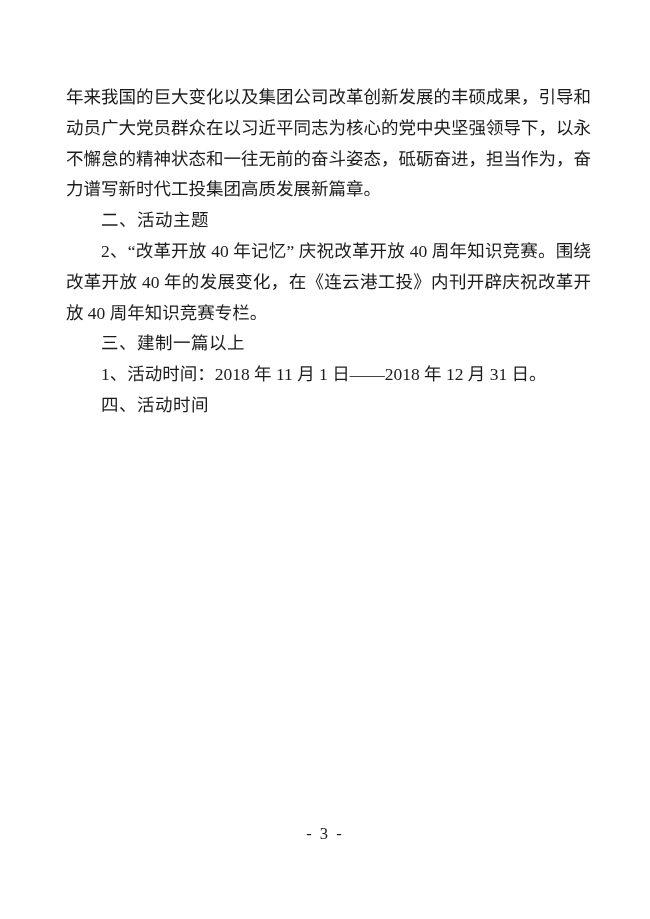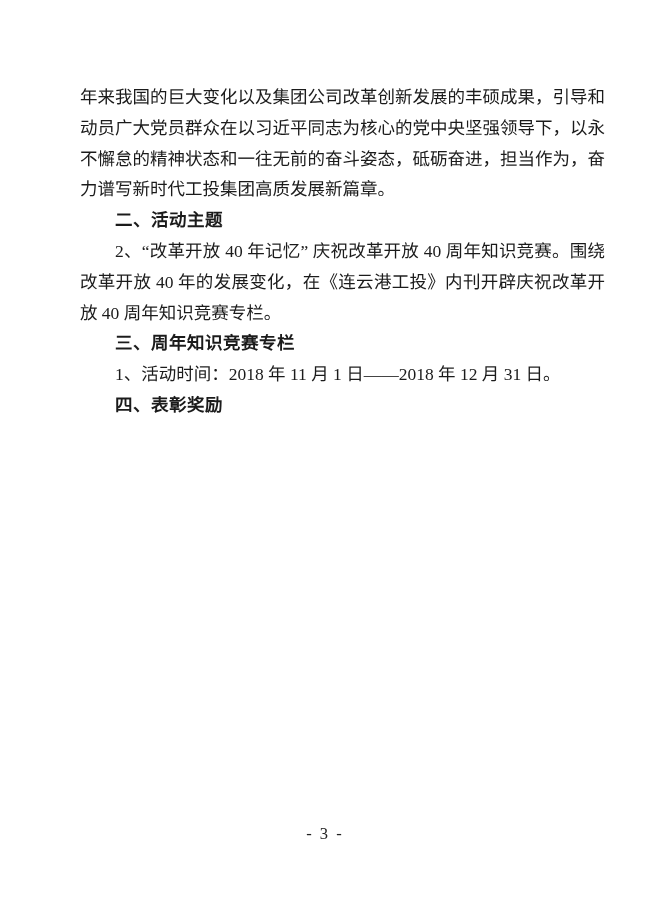--- a/index.html
+++ b/index.html
@@ -11,39 +11,39 @@
     position: relative;
     width: 650px;
     height: 919px;
     background: #ffffff;
     overflow: hidden;
     font-family: "Liberation Serif", "DejaVu Serif", serif;
     color: #1b1b1b;
   }
   .content {
     position: absolute;
-    left: 80px;
+    left: 66px;
     top: 82px;
     width: 525px;
     font-size: 17.5px;
     line-height: 30.8px;
     text-align: justify;
     text-justify: inter-character;
   }
   .content p {
     margin: 0;
     padding: 0;
     text-indent: 2em;
   }
   .content p.continuation {
     text-indent: 0;
   }
   .content p.heading {
     font-family: "Liberation Sans", "DejaVu Sans", sans-serif;
-    font-weight: 700;
+    font-weight: 400;
     text-align: left;
     letter-spacing: 0.5px;
   }
   .footer {
     position: absolute;
     left: 0;
     top: 824px;
     width: 650px;
     text-align: center;
     font-size: 16.5px;
@@ -52,18 +52,18 @@
   }
 </style>
 </head>
 <body>
 
 <div class="page">
   <div class="content">
     <p class="continuation">年来我国的巨大变化以及集团公司改革创新发展的丰硕成果，引导和动员广大党员群众在以习近平同志为核心的党中央坚强领导下，以永不懈怠的精神状态和一往无前的奋斗姿态，砥砺奋进，担当作为，奋力谱写新时代工投集团高质发展新篇章。</p>
     <p class="heading">二、活动主题</p>
     <p>2、“改革开放 40 年记忆” 庆祝改革开放 40 周年知识竞赛。围绕改革开放 40 年的发展变化，在《连云港工投》内刊开辟庆祝改革开放 40 周年知识竞赛专栏。</p>
-    <p class="heading">三、周年知识竞赛专栏</p>
+    <p class="heading">三、建制一篇以上</p>
     <p>1、活动时间：2018 年 11 月 1 日——2018 年 12 月 31 日。</p>
-    <p class="heading">四、表彰奖励</p>
+    <p class="heading">四、活动时间</p>
   </div>
   <div class="footer">- 3 -</div>
 </div>
 
 </body></html>

